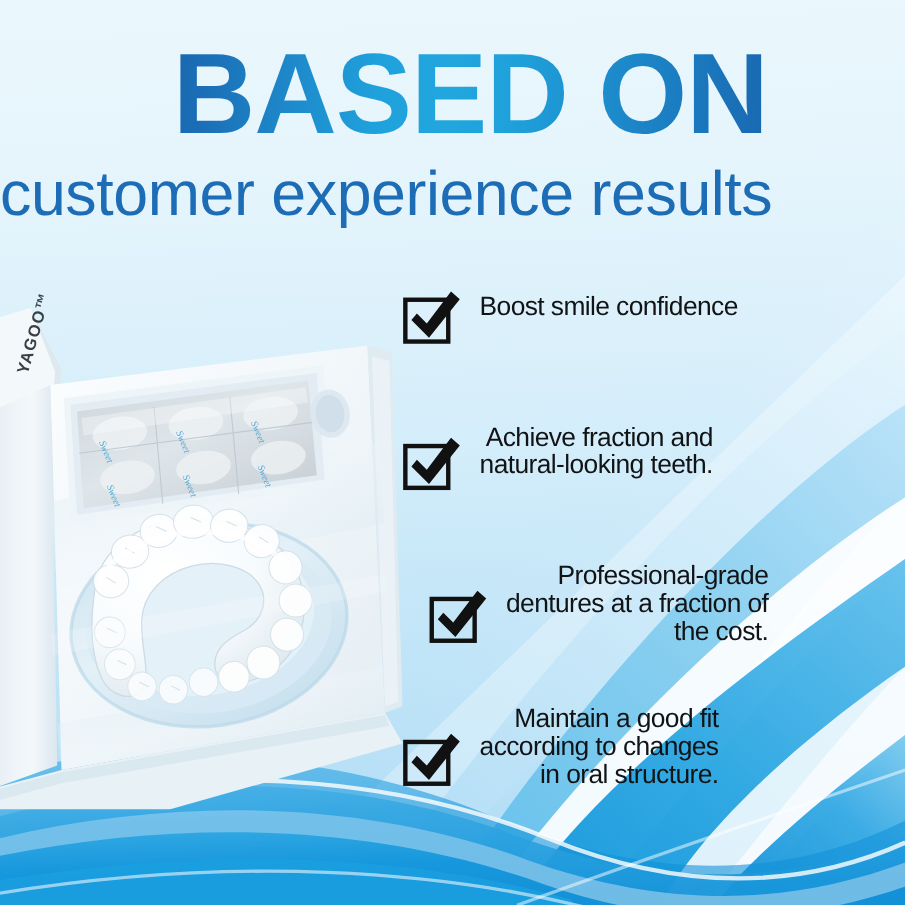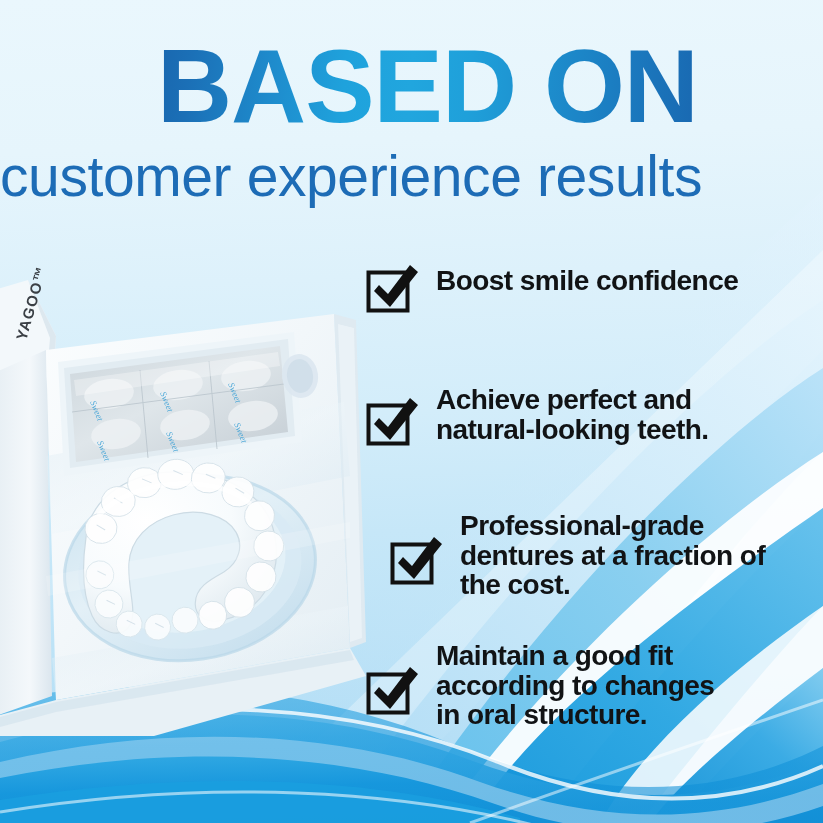--- a/index.html
+++ b/index.html
@@ -100,27 +100,28 @@
   .checkbox-icon {
     position: relative;
     flex: 0 0 auto;
     width: 56px;
     height: 50px;
     margin-right: 14px;
   }
   .checkbox-icon svg { display:block; width:56px; height:50px; }
 
   .bullet-text {
-    font-size: 28px;
-    font-weight: 700;
+    font-size: 24px;
+    font-weight: 400;
     line-height: 1.06;
     color: #111315;
     letter-spacing: -0.55px;
     padding-top: 2px;
     white-space: pre-line;
+    text-align: right;
   }
   .bullet-row.r0 .checkbox-icon { margin-top: 6px; }
   .bullet-row.r0 .bullet-text { padding-top: 8px; }
   .bullet-row.r1 .checkbox-icon { margin-top: 14px; }
   .bullet-row.r2 .checkbox-icon { margin-top: 27px; }
   .bullet-row.r3 .checkbox-icon { margin-top: 27px; }
 
   
   .product {
     position: absolute;
@@ -380,21 +381,21 @@
       <span class="bullet-text">Boost smile confidence</span>
     </div>
 
     <div class="bullet-row r1">
       <span class="checkbox-icon">
         <svg viewBox="0 0 56 50" xmlns="http://www.w3.org/2000/svg">
           <rect x="2.5" y="8.5" width="39" height="38" fill="none" stroke="#111111" stroke-width="4"></rect>
           <path d="M8,27 L13,21 L22,30 L44,1 L52,8 L24,43 Z" fill="#111111"></path>
         </svg>
       </span>
-      <span class="bullet-text">Achieve perfect and
+      <span class="bullet-text">Achieve fraction and
 natural-looking teeth.</span>
     </div>
 
     <div class="bullet-row r2">
       <span class="checkbox-icon">
         <svg viewBox="0 0 56 50" xmlns="http://www.w3.org/2000/svg">
           <rect x="2.5" y="8.5" width="39" height="38" fill="none" stroke="#111111" stroke-width="4"></rect>
           <path d="M8,27 L13,21 L22,30 L44,1 L52,8 L24,43 Z" fill="#111111"></path>
         </svg>
       </span>

